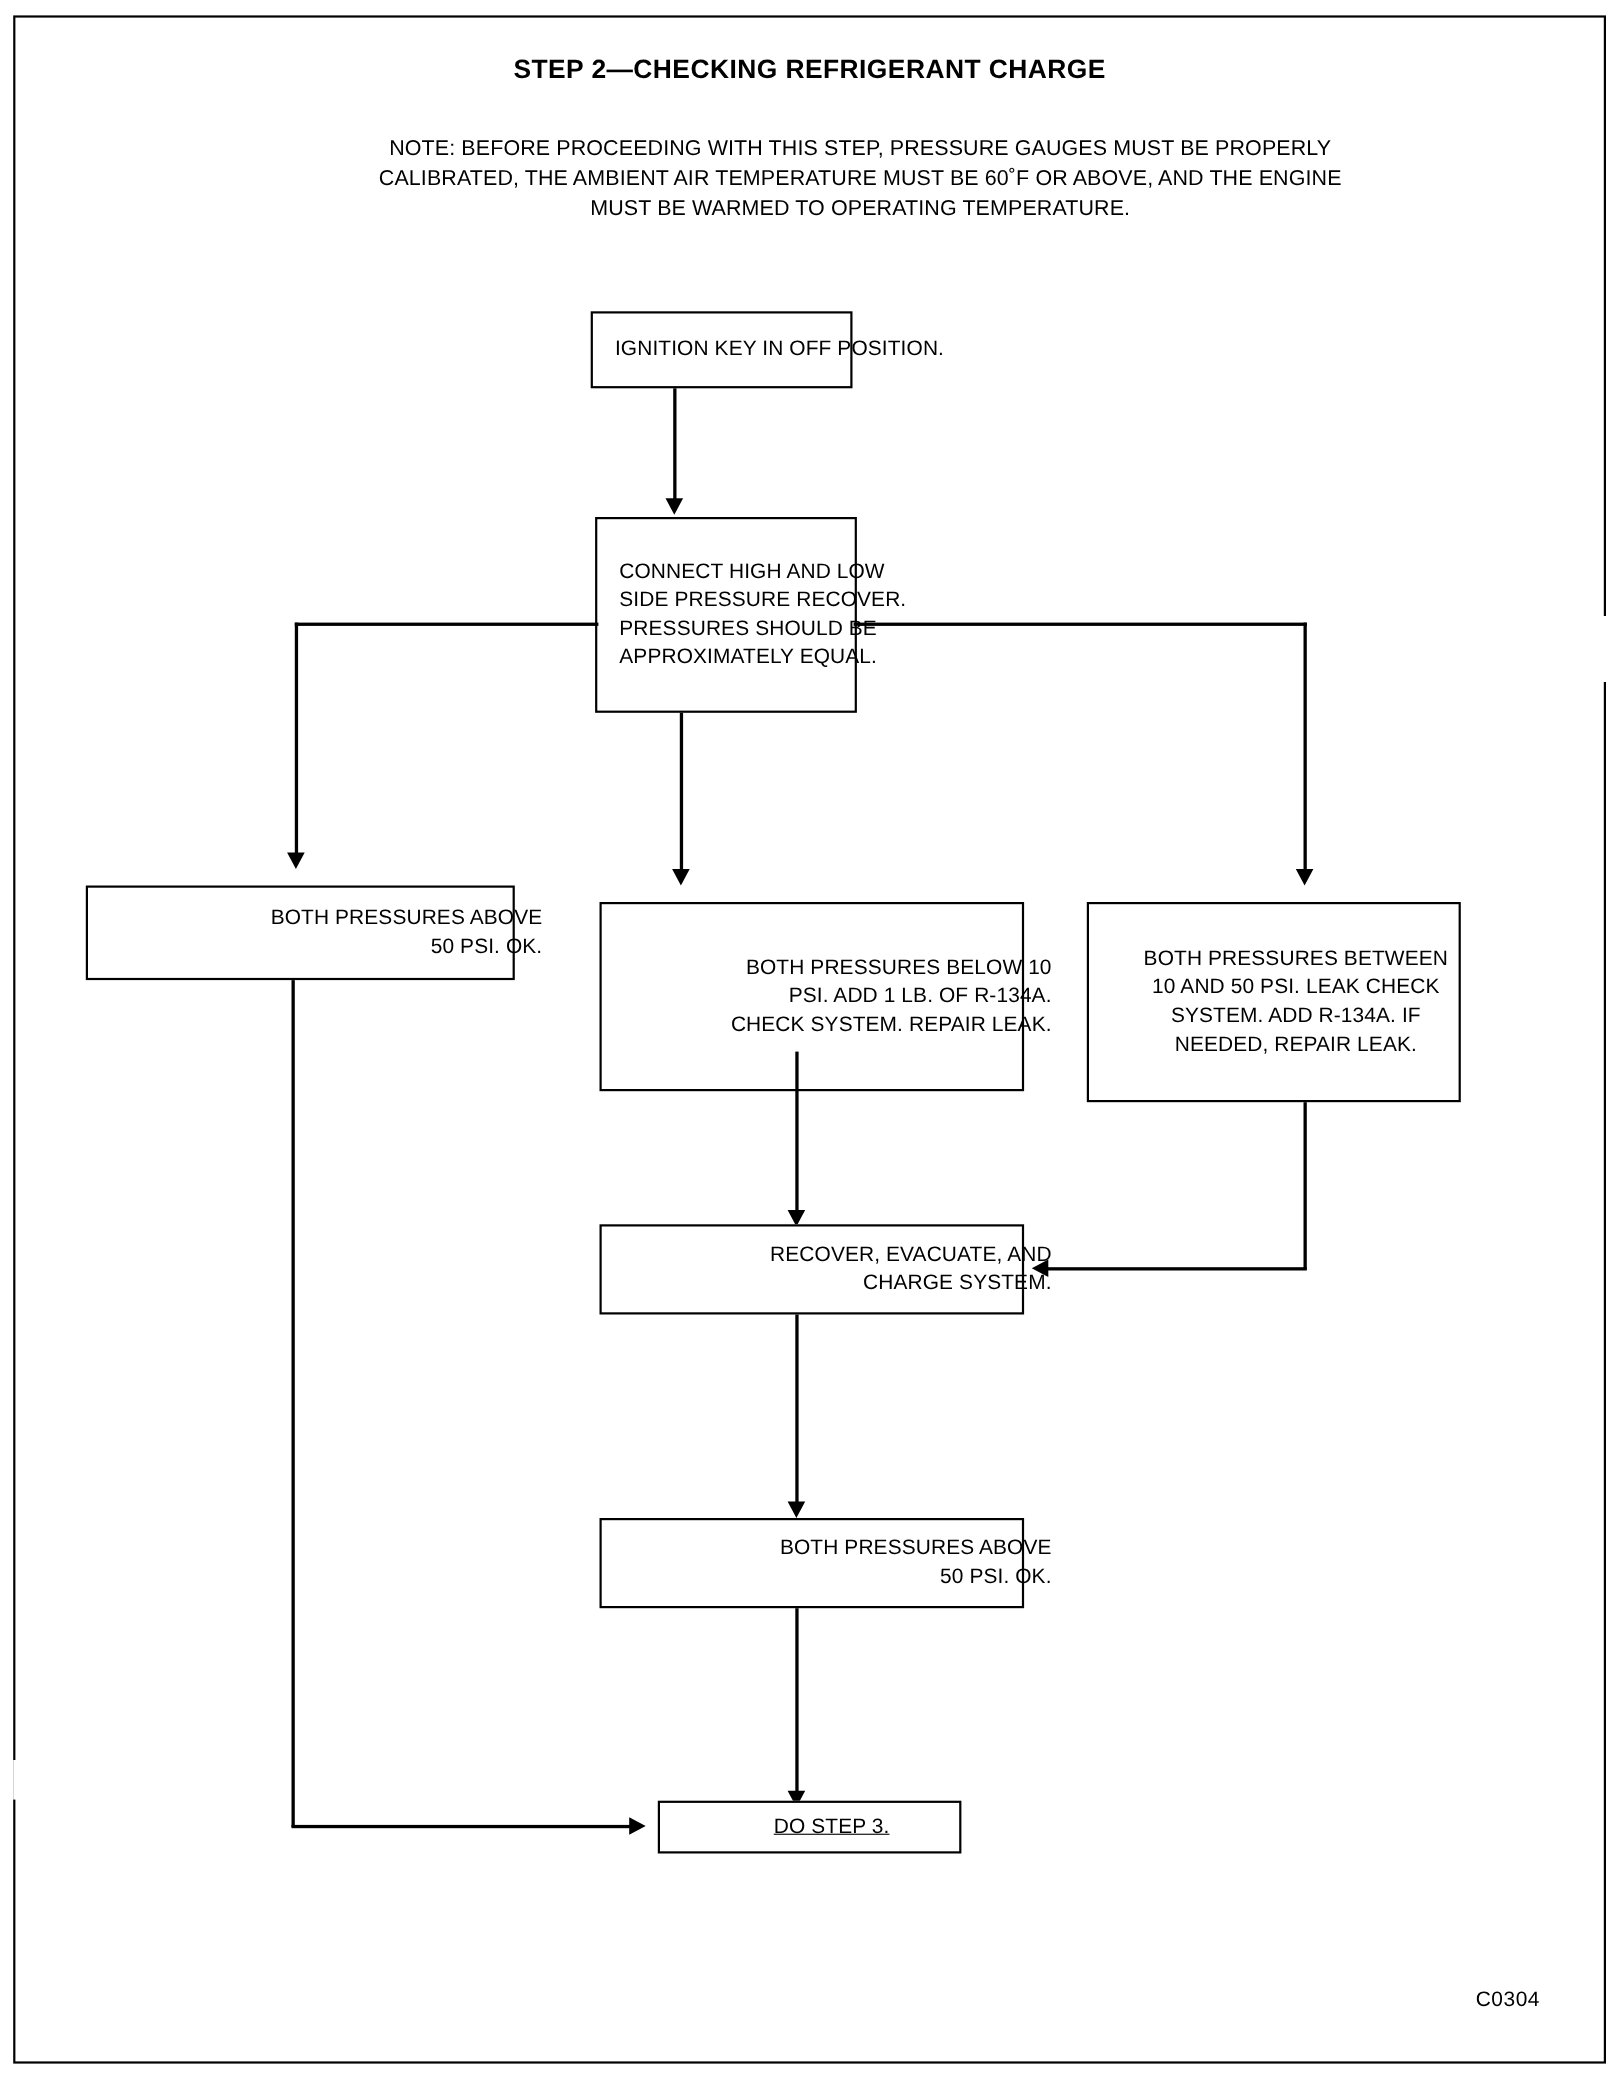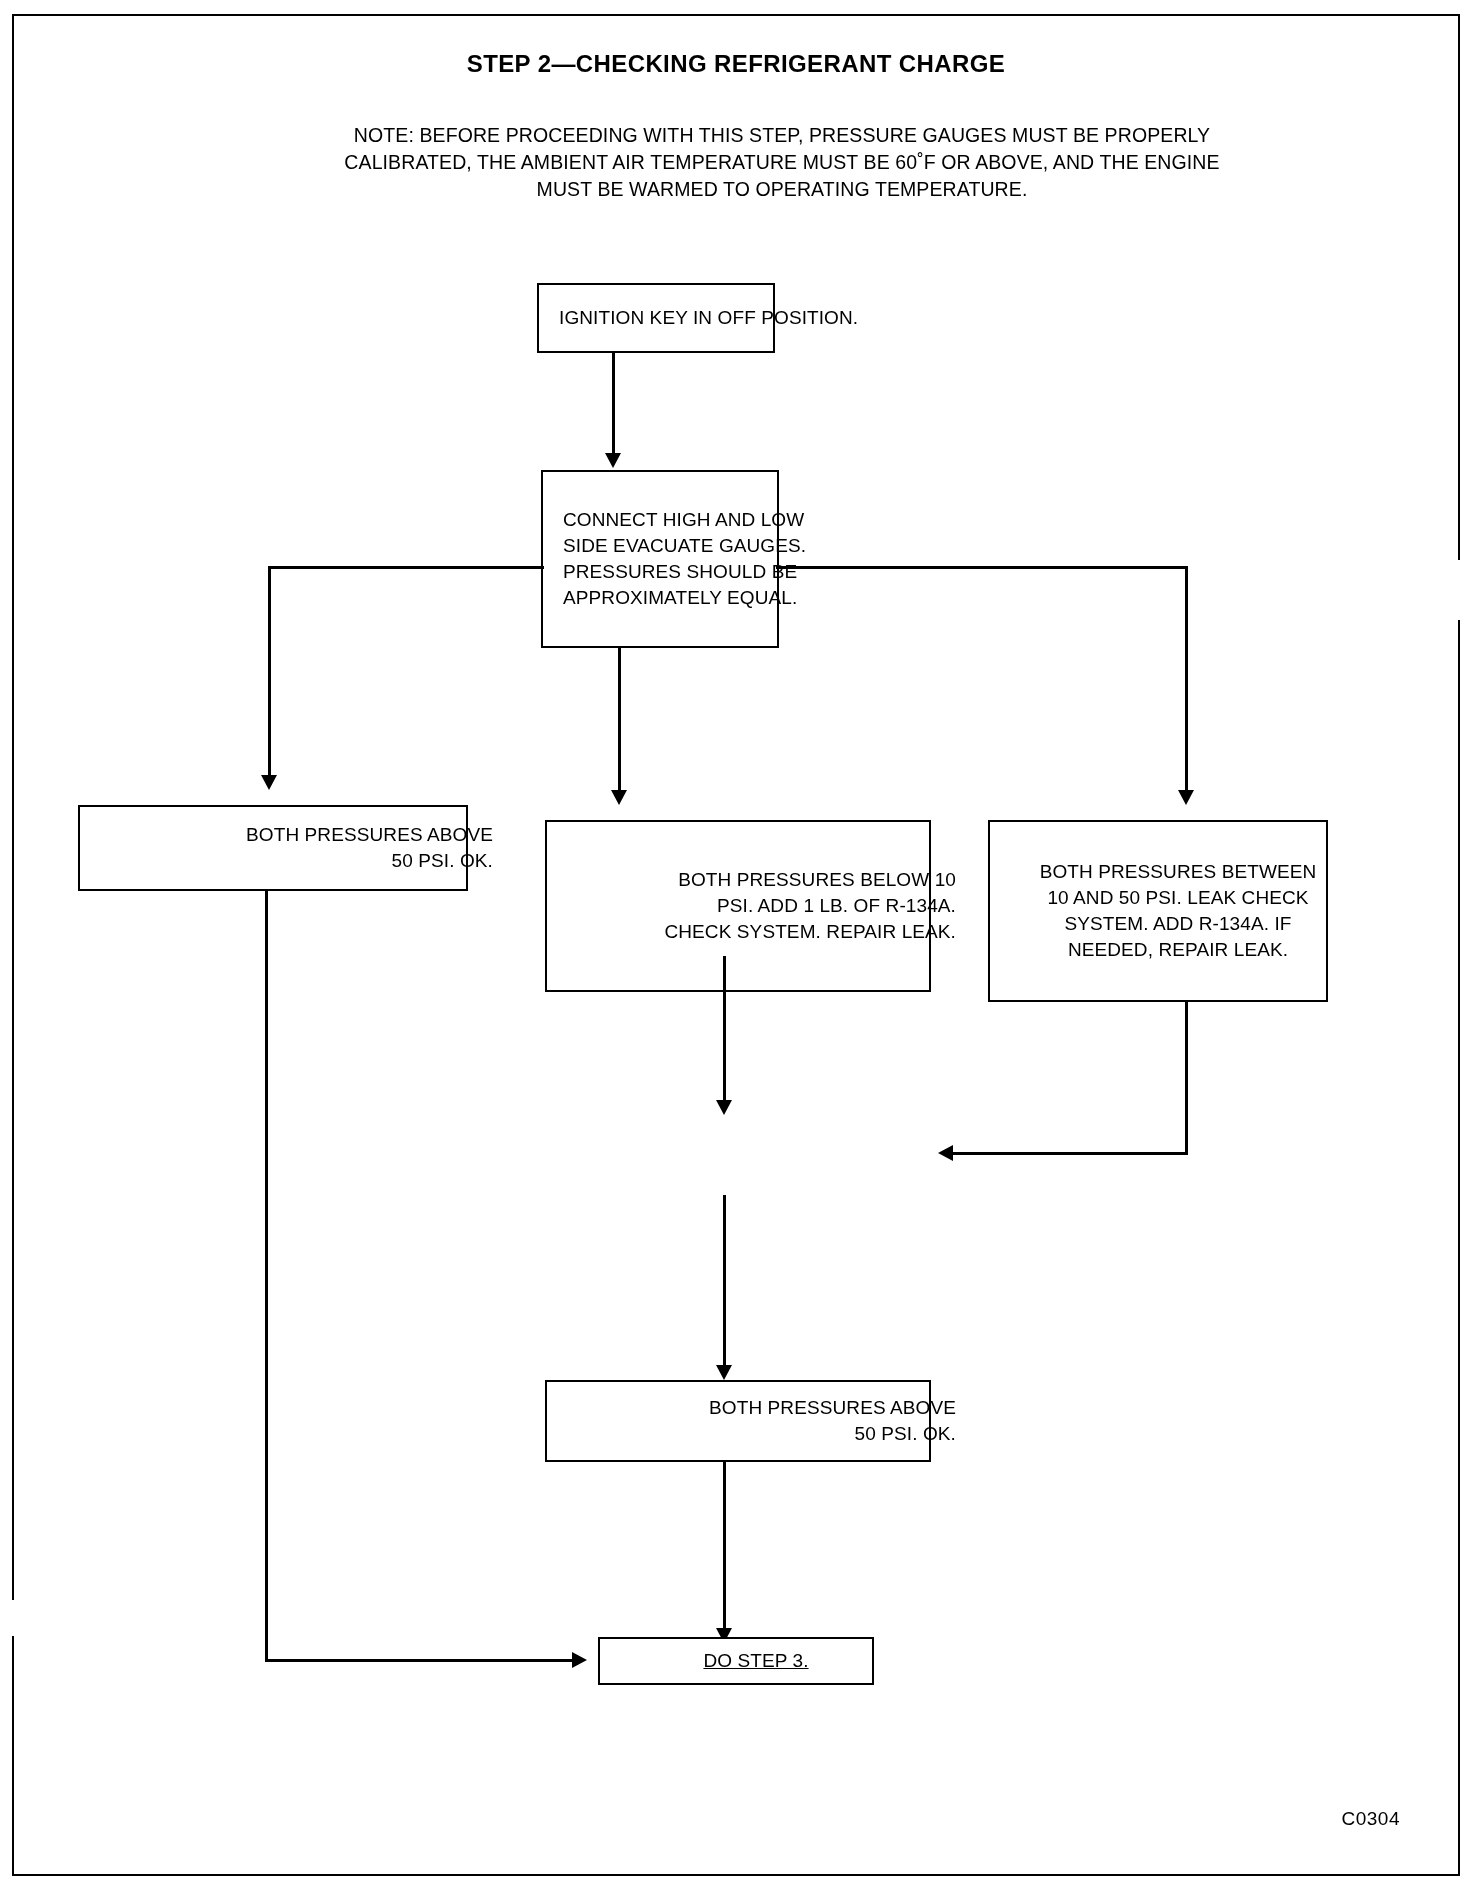--- a/index.html
+++ b/index.html
@@ -157,21 +157,21 @@
       <div class="ln">IGNITION KEY IN OFF POSITION.</div>
     </div>
   </div>
 
   <div class="vline" style="left:612px; top:353px; height:103px;"></div>
   <div class="arrow-down" style="left:605px; top:453px;"></div>
 
   <div class="box center" style="left:541px; top:470px; width:238px; height:178px;">
     <div class="inner">
       <div class="ln">CONNECT HIGH AND LOW</div>
-      <div class="ln">SIDE EVACUATE GAUGES.</div>
+      <div class="ln">SIDE PRESSURE RECOVER.</div>
       <div class="ln">PRESSURES SHOULD BE</div>
       <div class="ln">APPROXIMATELY EQUAL.</div>
     </div>
   </div>
 
   <div class="hline" style="left:268px; top:566px; width:276px;"></div>
   <div class="vline" style="left:268px; top:566px; height:212px;"></div>
   <div class="arrow-down" style="left:261px; top:775px;"></div>
 
   <div class="vline" style="left:618px; top:648px; height:145px;"></div>
@@ -205,20 +205,26 @@
     </div>
   </div>
 
   <div class="vline" style="left:723px; top:956px; height:150px;"></div>
   <div class="arrow-down" style="left:716px; top:1100px;"></div>
 
   <div class="vline" style="left:1185px; top:1002px; height:152px;"></div>
   <div class="hline" style="left:952px; top:1152px; width:236px;"></div>
   <div class="arrow-left" style="left:938px; top:1145px;"></div>
 
+  <div class="box left" style="left:545px; top:1113px; width:386px; height:82px;">
+    <div class="inner">
+      <div class="ln">RECOVER, EVACUATE, AND</div>
+      <div class="ln">CHARGE SYSTEM.</div>
+    </div>
+  </div>
 
   <div class="vline" style="left:723px; top:1195px; height:175px;"></div>
   <div class="arrow-down" style="left:716px; top:1365px;"></div>
 
   <div class="box left" style="left:545px; top:1380px; width:386px; height:82px;">
     <div class="inner">
       <div class="ln">BOTH PRESSURES ABOVE</div>
       <div class="ln">50 PSI. OK.</div>
     </div>
   </div>

